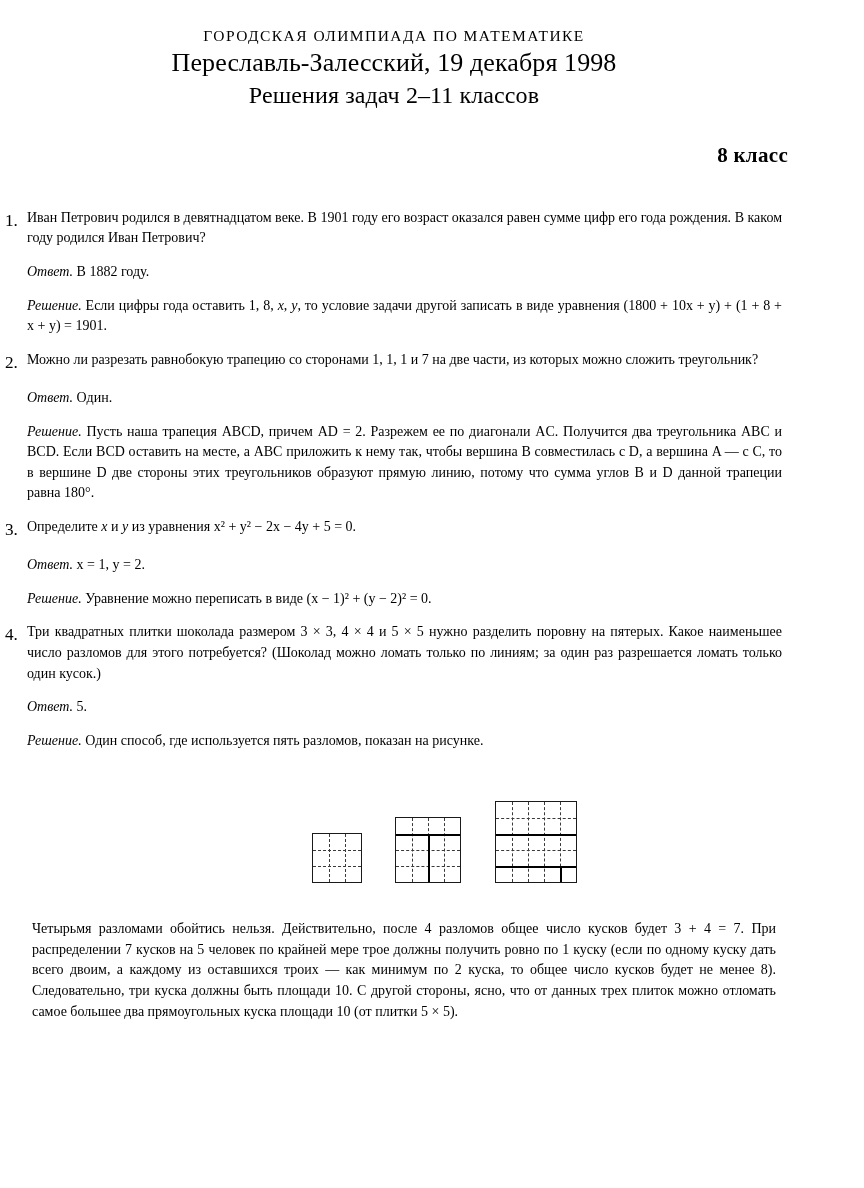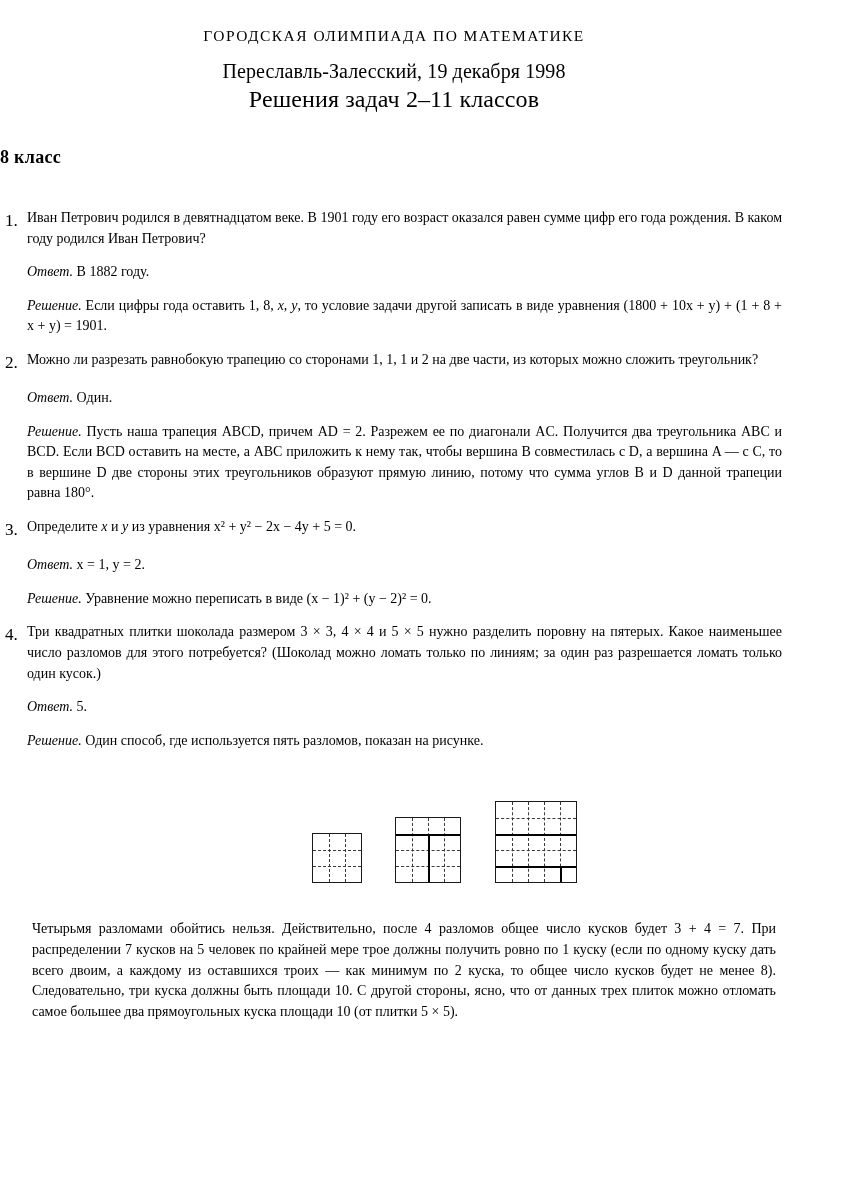--- a/index.html
+++ b/index.html
@@ -29,35 +29,35 @@
     padding-top: 26px;
   }
   .org-line {
     font-size: 15.5px;
     letter-spacing: 1.45px;
     font-variant: small-caps;
     text-transform: uppercase;
     line-height: 1.25;
   }
   .place-line {
-    font-size: 20px;
+    font-size: 26px;
     line-height: 1.32;
-    margin-top: 13px;
+    margin-top: 1px;
     letter-spacing: 0.1px;
   }
   .title-line {
     font-size: 24px;
     line-height: 1.3;
     margin-top: -1px;
     letter-spacing: 0.1px;
   }
   .grade-head {
-    text-align: left;
+    text-align: right;
     font-weight: bold;
-    font-size: 18px;
+    font-size: 21px;
     margin-top: 32px;
     letter-spacing: 0.3px;
   }
 
   
   .content {
     margin-top: 40px;
     padding-left: 5px;
     padding-right: 6px;
   }
@@ -187,21 +187,21 @@
           <span class="lead">Решение.</span>
           <span>Если цифры года оставить 1, 8, </span><span class="mi">x</span><span>, </span><span class="mi">y</span><span>, то условие задачи другой записать в виде уравнения </span><span class="mn">(1800 + 10x + y) + (1 + 8 + x + y) = 1901.</span>
         </p>
       </div>
     </div>
 
     <div class="problem after-prob">
       <div class="prob-row">
         <div class="prob-num">2.</div>
         <div class="prob-body">
-          <p class="txt statement">Можно ли разрезать равнобокую трапецию со сторонами 1, 1, 1 и 2 на две части, из которых можно сложить треугольник?</p>
+          <p class="txt statement">Можно ли разрезать равнобокую трапецию со сторонами 1, 1, 1 и 7 на две части, из которых можно сложить треугольник?</p>
         </div>
       </div>
 
       <div class="sub">
         <p class="txt">
           <span class="lead">Ответ.</span>
           <span>Один.</span>
         </p>
       </div>
 

